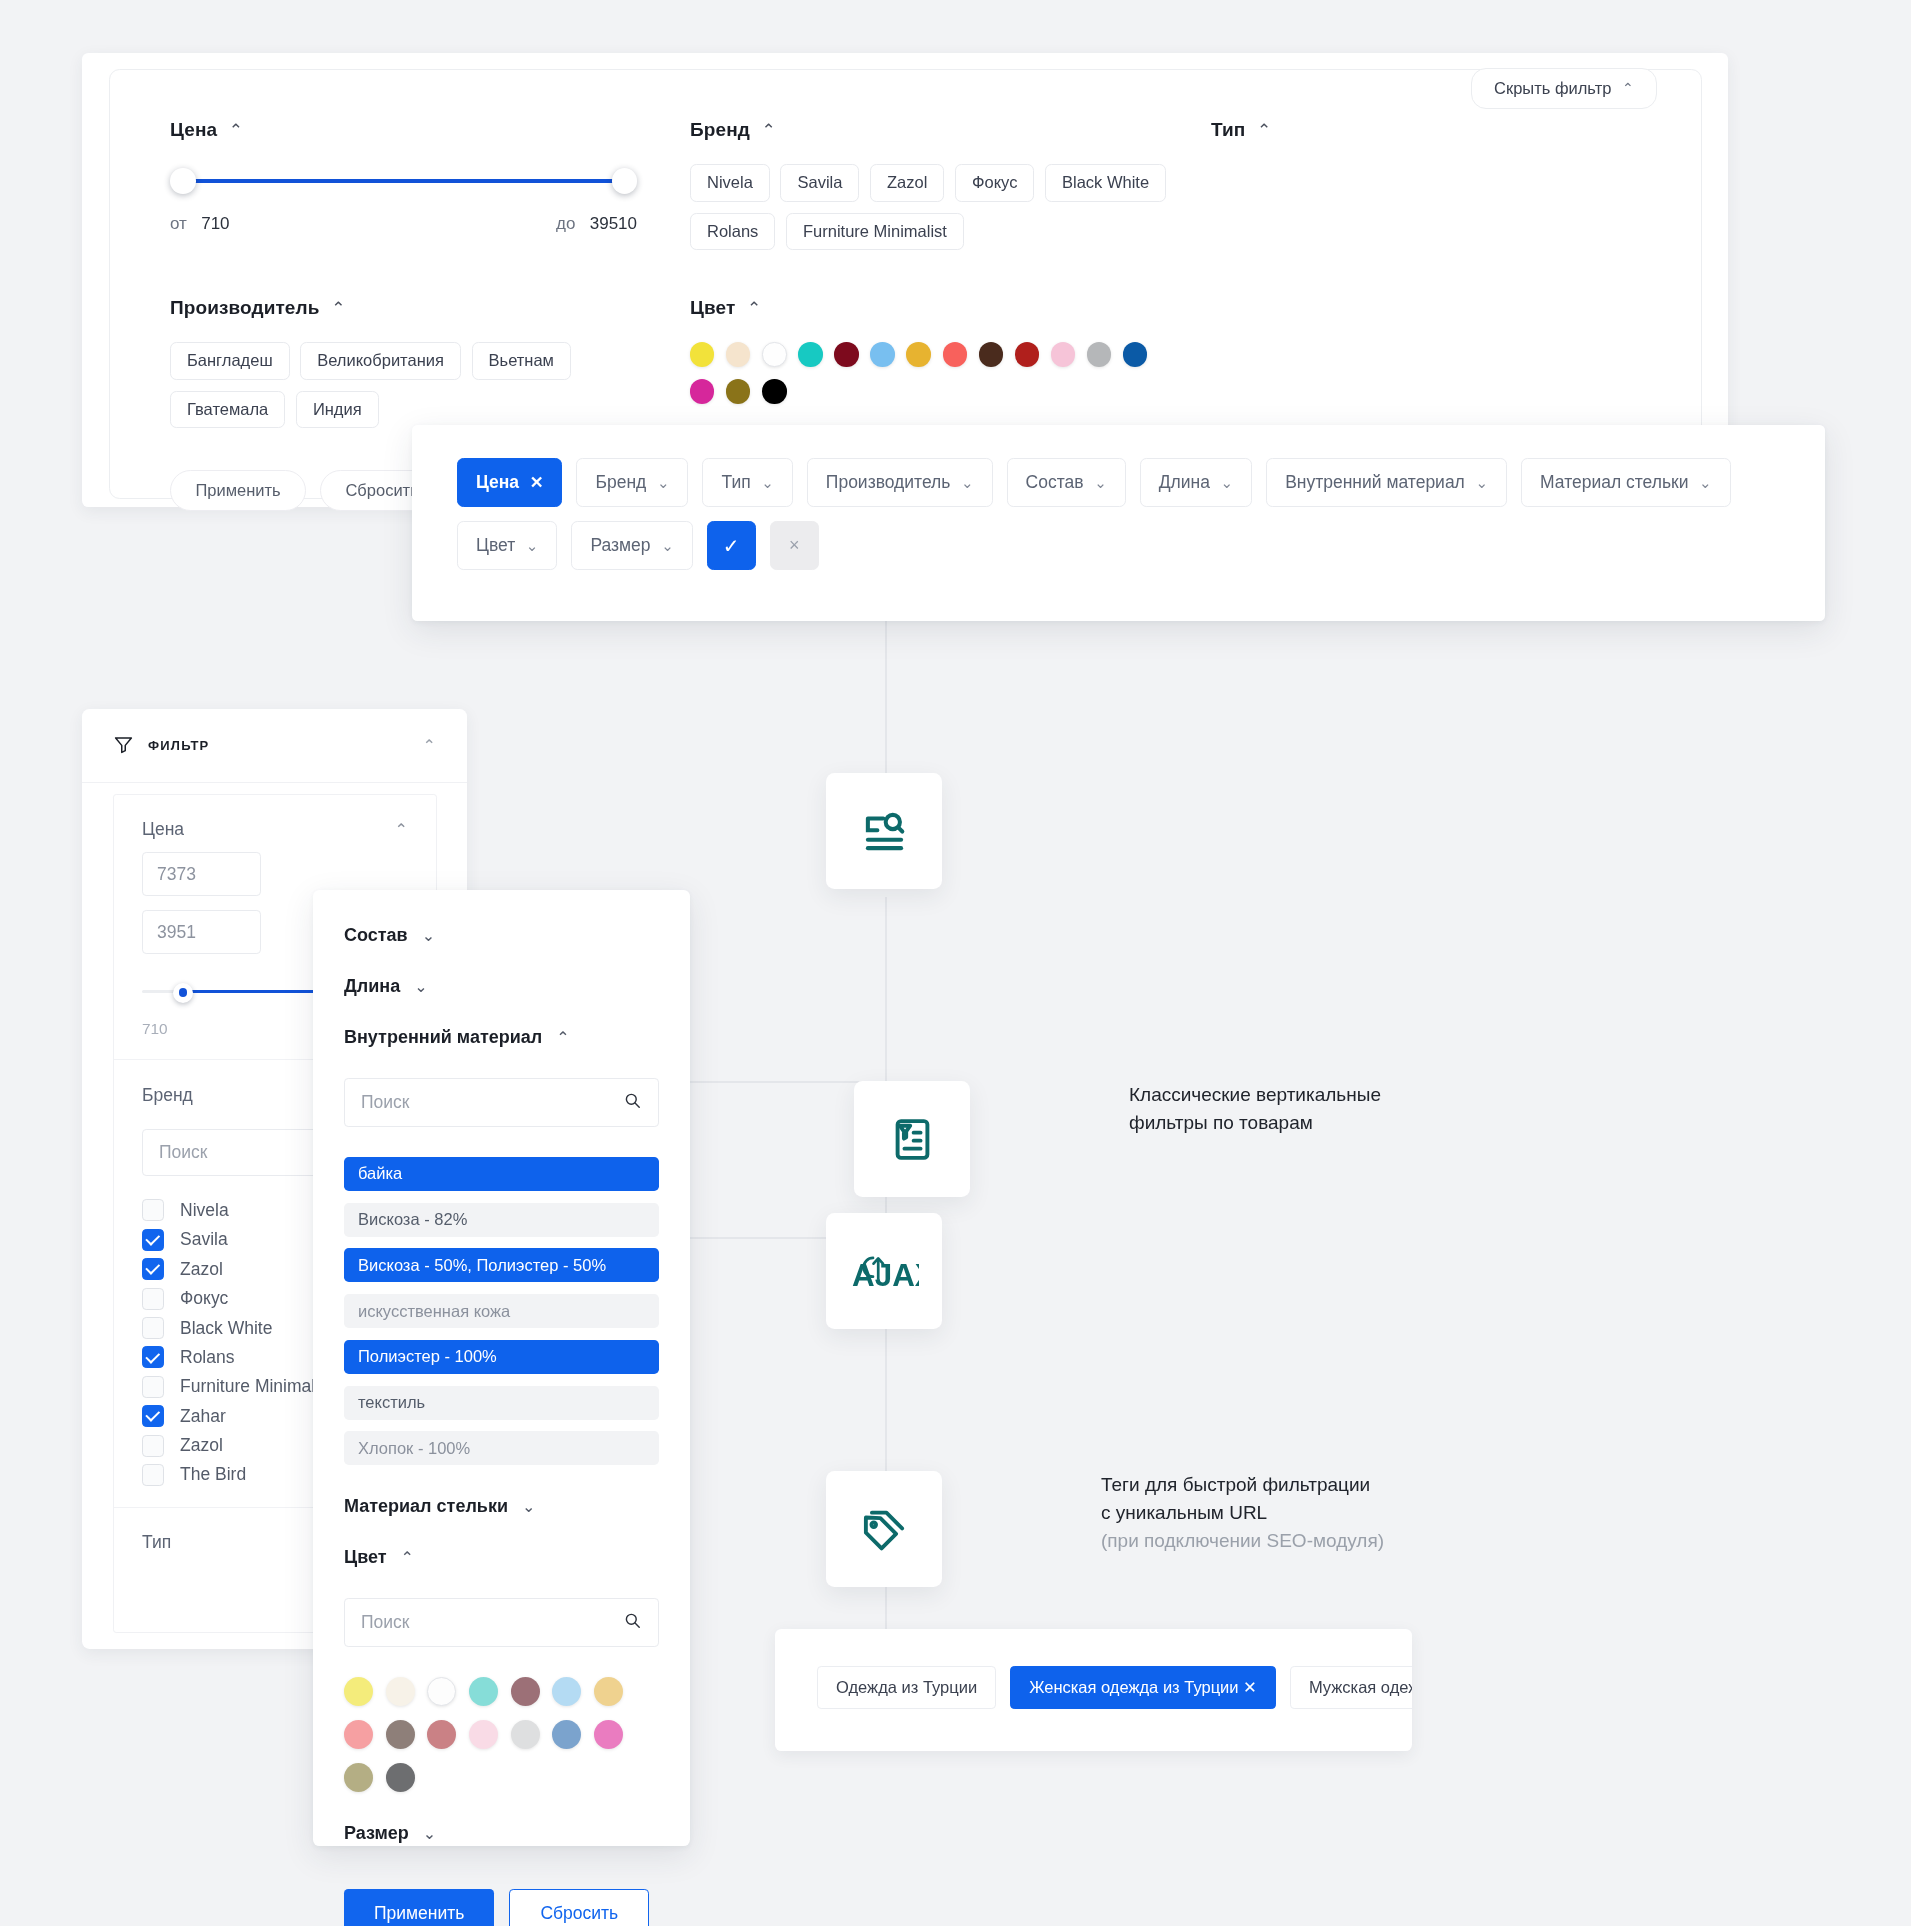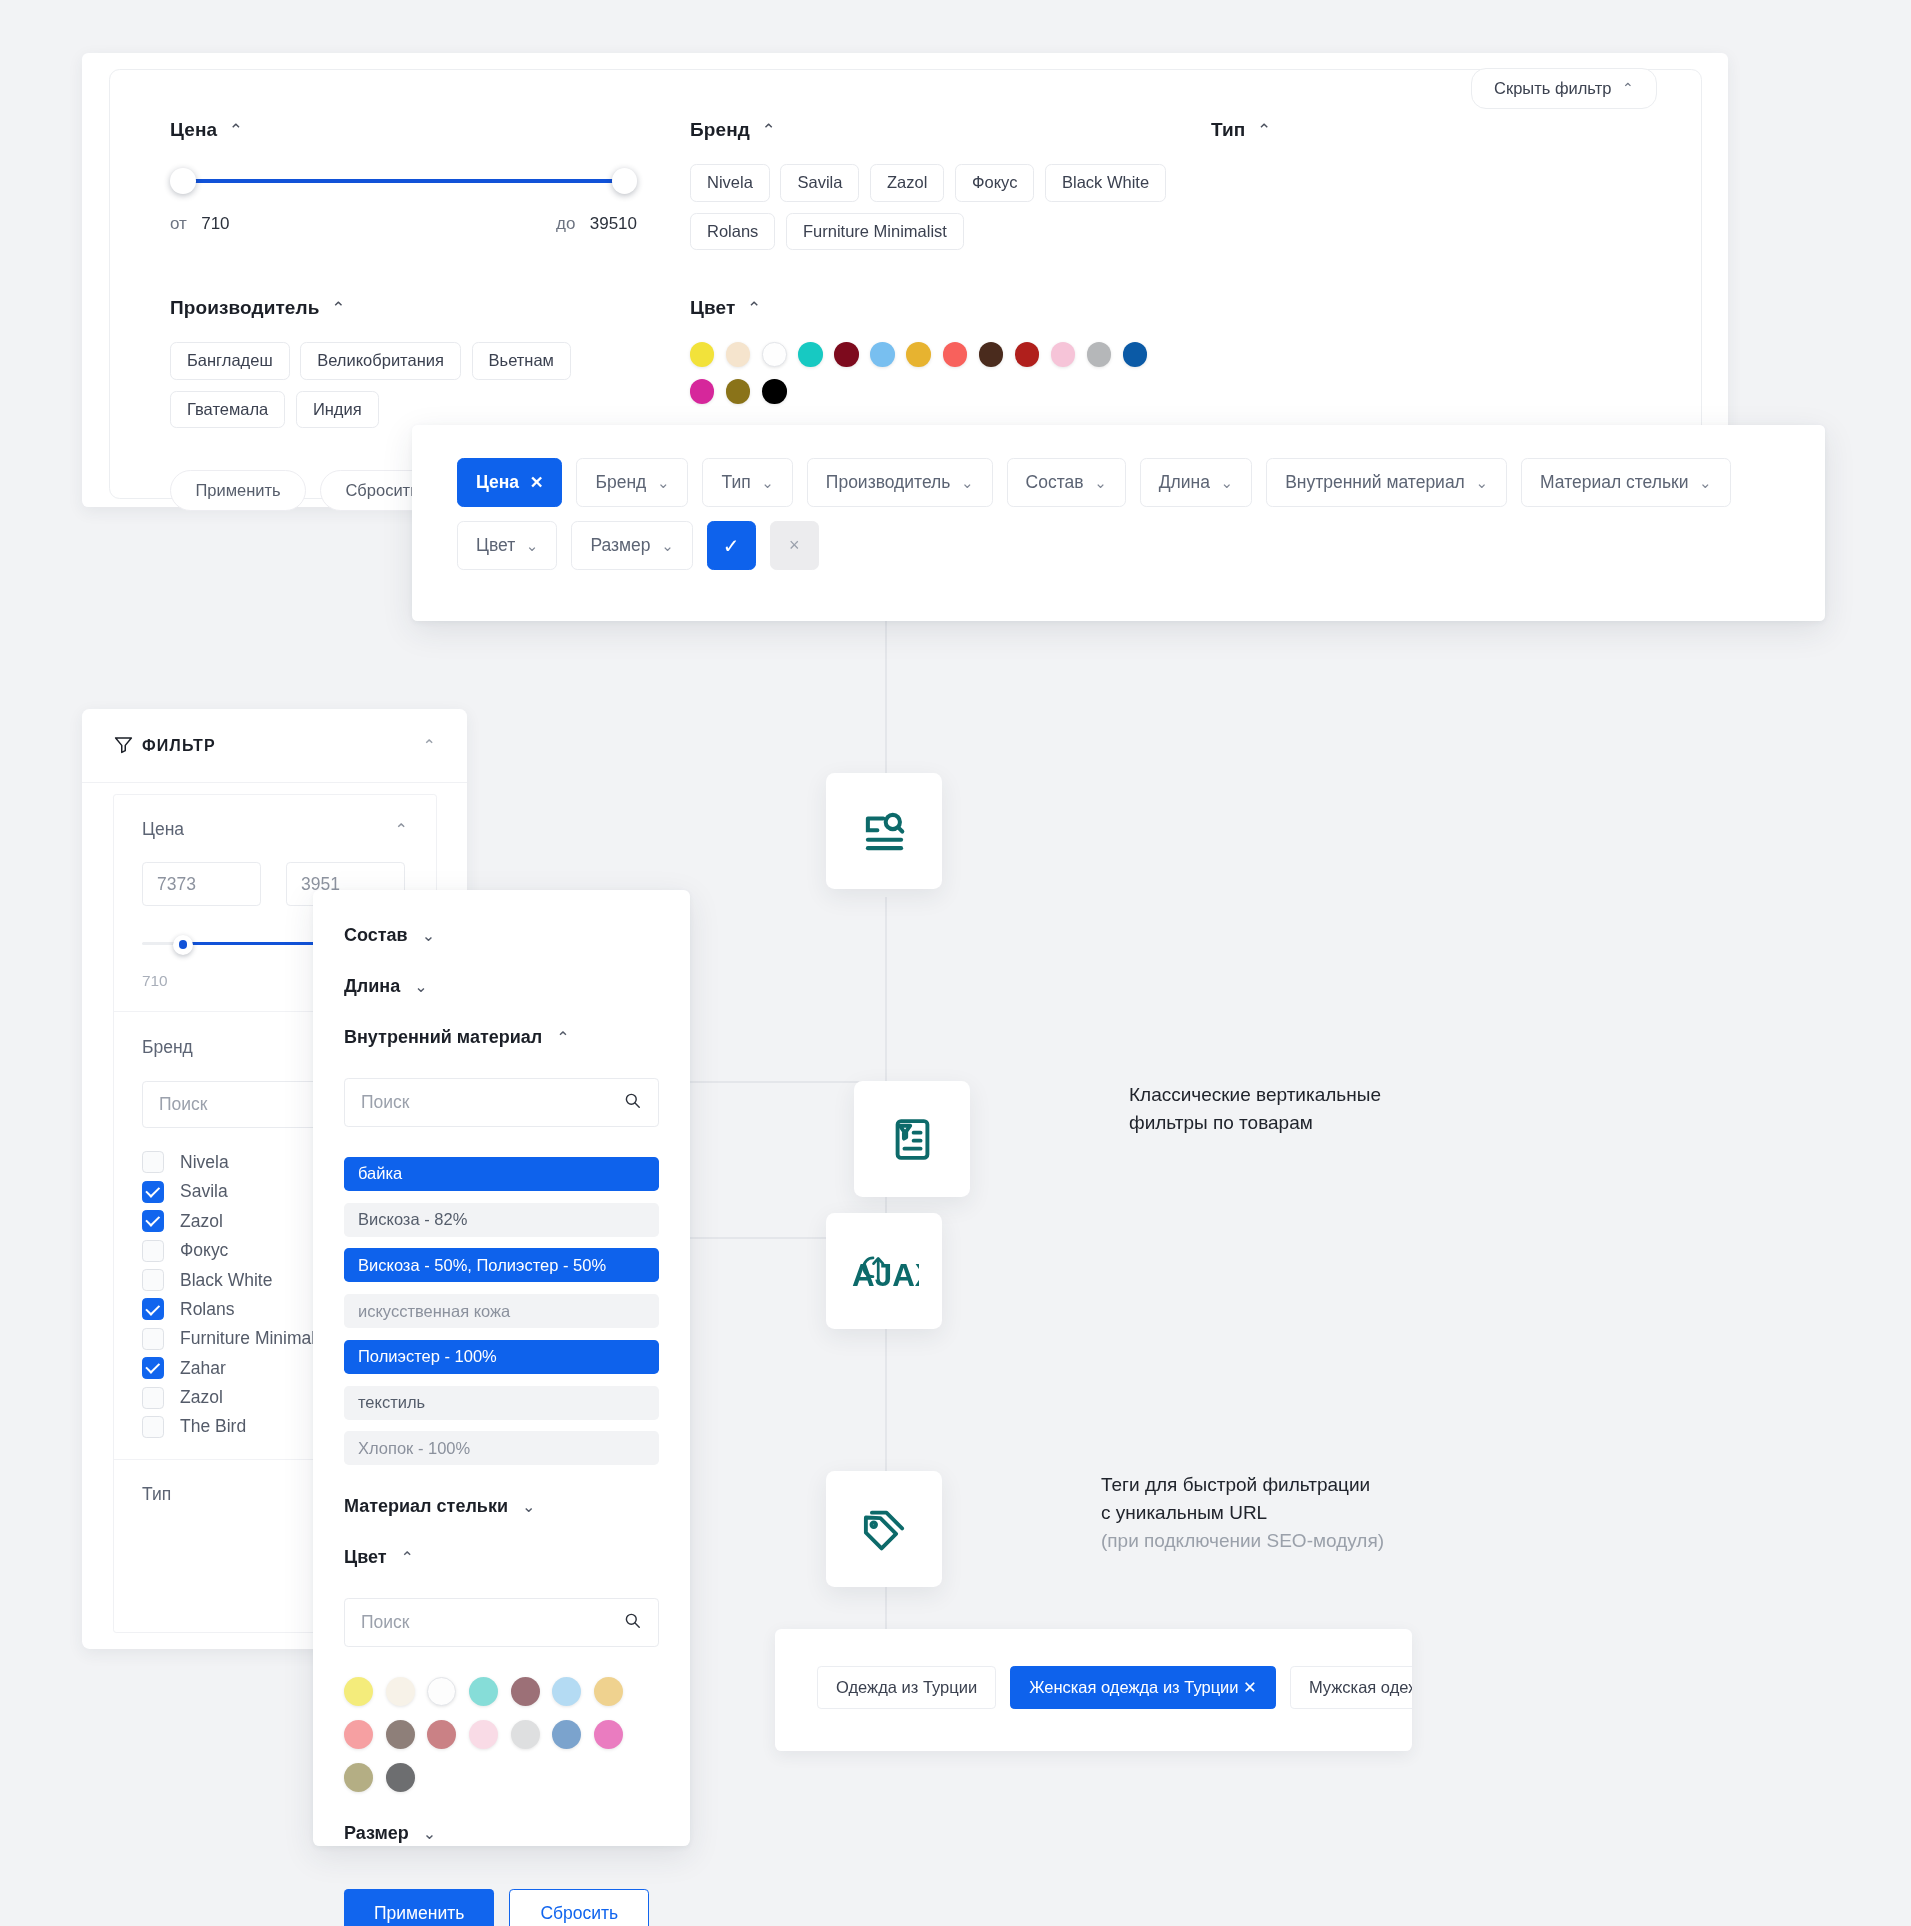--- a/index.html
+++ b/index.html
@@ -114,35 +114,35 @@
   #sidebar {
     position:absolute; left:82px; top:709px; width:385px; height:940px;
     background:#fff; border-radius:7.4px;
   }
   #sb-head {
     position:absolute; left:0; top:0; width:385px; height:74px;
     display:flex; align-items:center; padding:0 31px;
     border-bottom:1.1px solid #f0f1f4;
   }
   #sb-head .t {
-    font-size:16px; font-weight:700; letter-spacing:1.2px; color:#1b1f27;
-    margin-left:8px; flex:1;
+    font-size:13px; font-weight:700; letter-spacing:1.2px; color:#1b1f27;
+    margin-left:14px; flex:1;
   }
   #sb-body {
     position:absolute; left:31px; top:85px; width:324px; height:839px;
     border:1.1px solid #f0f1f4; border-radius:3.2px;
   }
   .sb-sec { padding:24.4px 28px 21px 28px; border-bottom:1.1px solid #f1f2f5; }
   .sb-sec:last-child { border-bottom:none; }
   .sb-sec-head {
     display:flex; align-items:center; justify-content:space-between;
     font-size:17.5px; color:#5c6474;
   }
   .sb-sec-head .chev { font-size:16px; color:#8b919d; }
-  .num-inputs { display:flex; gap:25px; margin-top:22px; }
+  .num-inputs { display:flex; gap:14px; margin-top:12px;flex-direction:column; }
   .num-input {
     border:1.1px solid #e9ebef; border-radius:4.2px; height:44px; width:119px;
     display:flex; align-items:center; padding:0 14px;
     font-size:17.5px; color:#8d939f;
   }
   .sb-slider { position:relative; height:24.4px; margin-top:25.5px; }
   .sb-slider .bg { position:absolute; left:0; right:0; top:10.6px; height:2.7px; background:#eceef1; border-radius:1.6px;}
   .sb-slider .fill { position:absolute; left:42px; right:0; top:10.6px; height:2.7px; background:#1152d8; border-radius:1.6px;}
   .sb-slider .knob {
     position:absolute; left:31px; top:2.7px; width:20px; height:20px; border-radius:50%;

